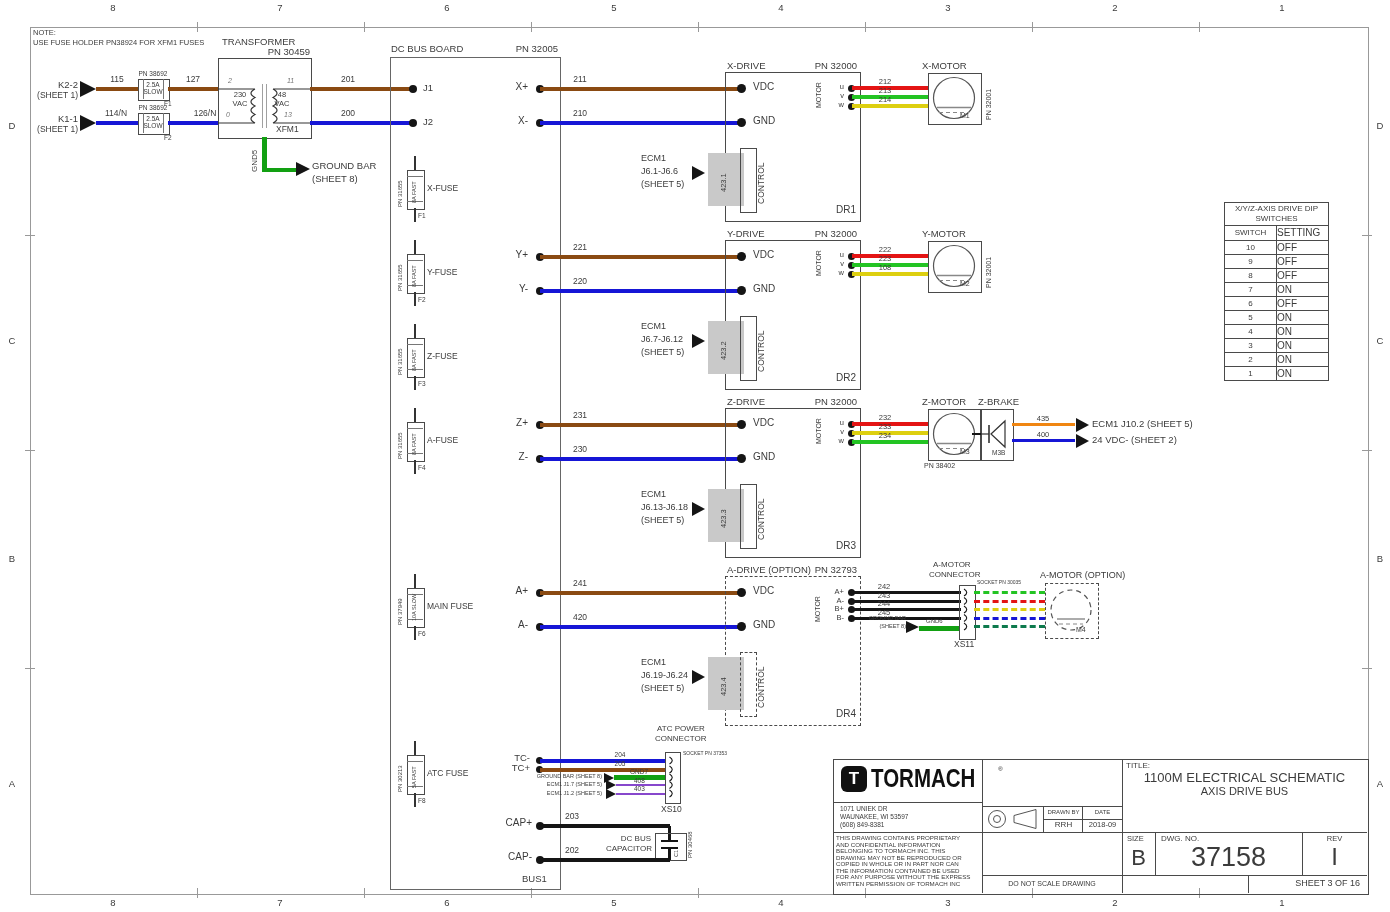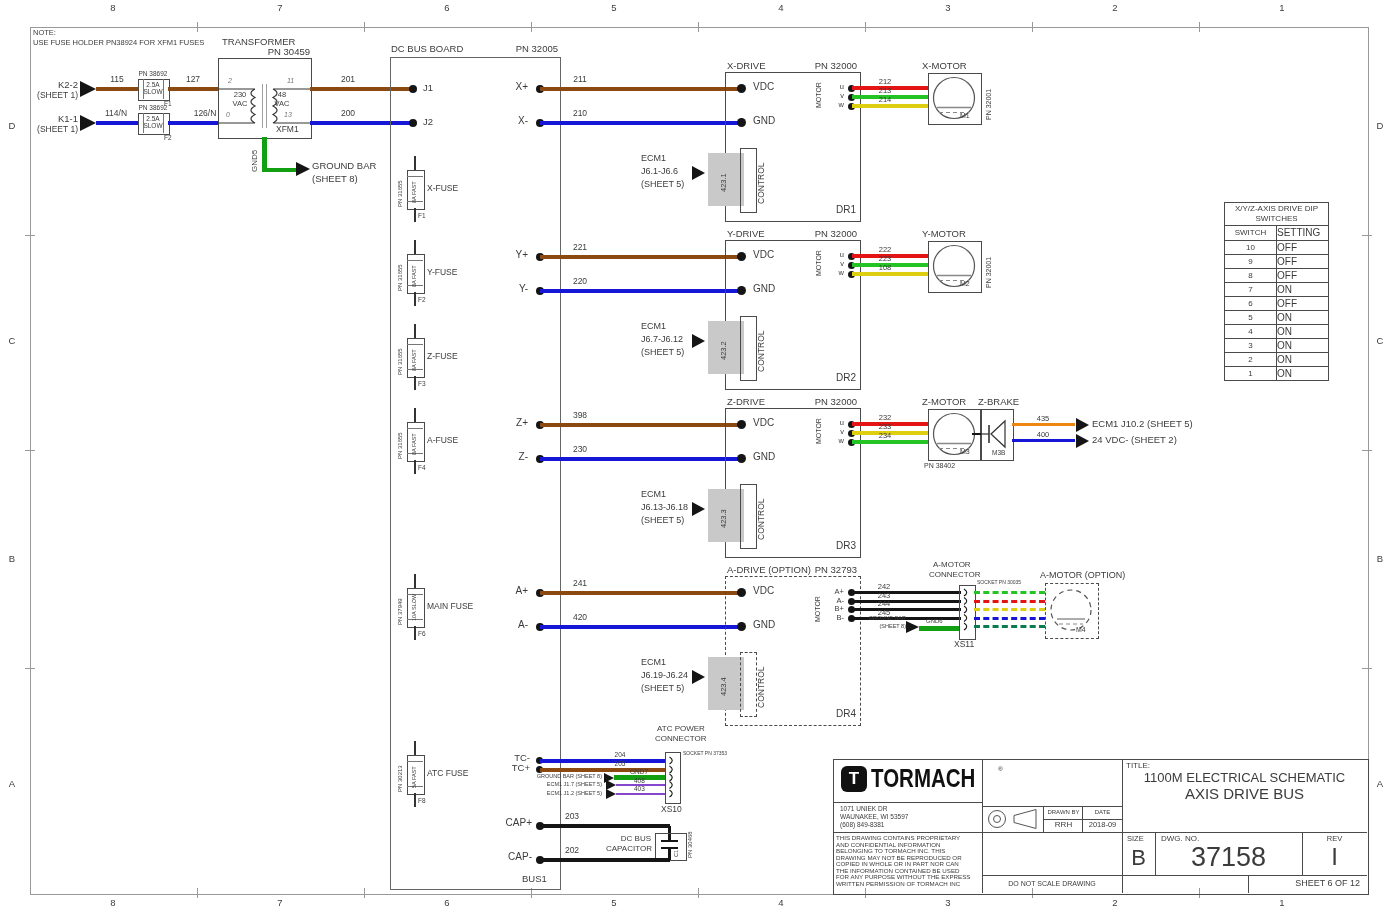--- a/index.html
+++ b/index.html
@@ -309,21 +309,21 @@
     <circle cx="26" cy="25" r="20.5" fill="none" stroke="#555" stroke-width="1.2"></circle>
     <line x1="9" y1="34.5" x2="43" y2="34.5" stroke="#888" stroke-width="1.4"></line>
     <line x1="11" y1="39.5" x2="41" y2="39.5" stroke="#888" stroke-width="1.2" stroke-dasharray="4,3"></line>
   </svg>
   <span class="lbl f7" style="left:960px;top:280px">M2</span>
   <span class="rot f7" style="left:985px;top:288px">PN 32001</span>
 
   <span class="lbl f10 rt" style="left:495px;top:418px;width:33px">Z+</span>
   <div class="dot" style="left:536px;top:421px"></div>
   <div class="wire c-brown" style="left:540px;top:423px;width:204px;height:4px"></div>
-  <span class="lbl f85 ctr" style="left:560px;top:411px;width:40px">398</span>
+  <span class="lbl f85 ctr" style="left:560px;top:411px;width:40px">231</span>
   <span class="lbl f10 rt" style="left:495px;top:452px;width:33px">Z-</span>
   <div class="dot" style="left:536px;top:455px"></div>
   <div class="wire c-blue" style="left:540px;top:457px;width:204px;height:4px"></div>
   <span class="lbl f85 ctr" style="left:560px;top:445px;width:40px">230</span>
   <span class="lbl f95" style="left:727px;top:397px">Z-DRIVE</span>
   <span class="lbl f95 rt" style="left:780px;top:397px;width:77px">PN 32000</span>
   <div class="box" style="left:725px;top:408px;width:134px;height:148px"></div>
   <div class="dot dot9" style="left:737px;top:420px"></div>
   <span class="lbl f10" style="left:753px;top:418px">VDC</span>
   <div class="dot dot9" style="left:737px;top:454px"></div>
@@ -580,22 +580,22 @@
     <circle cx="11" cy="12" r="3.5" fill="none" stroke="#555" stroke-width="1"></circle>
     <polygon points="28,8.5 50,2.5 50,21.5 28,15.5" fill="none" stroke="#555" stroke-width="1"></polygon>
   </svg>
   <span class="lbl f6 ctr" style="left:1045px;top:809px;width:37px">DRAWN BY</span>
   <span class="lbl f8 ctr" style="left:1045px;top:821px;width:37px">RRH</span>
   <span class="lbl f6 ctr" style="left:1084px;top:809px;width:37px">DATE</span>
   <span class="lbl f75 ctr" style="left:1084px;top:821px;width:37px">2018-09</span>
   <span class="lbl f7 ctr" style="left:982px;top:880px;width:140px">DO NOT SCALE DRAWING</span>
   <span class="lbl f8" style="left:1126px;top:762px">TITLE:</span>
   <span class="lbl ctr" style="left:1124px;top:771px;width:241px;font-size:13px">1100M ELECTRICAL SCHEMATIC</span>
-  <span class="lbl ctr" style="left:1124px;top:786px;width:241px;font-size:15px">AXIS DRIVE BUS</span>
+  <span class="lbl ctr" style="left:1124px;top:786px;width:241px;font-size:11px">AXIS DRIVE BUS</span>
   <span class="lbl f75" style="left:1127px;top:835px">SIZE</span>
   <span class="lbl ctr" style="left:1122px;top:846px;width:33px;font-size:22px">B</span>
   <span class="lbl f8" style="left:1161px;top:835px">DWG.  NO.</span>
   <span class="lbl ctr" style="left:1155px;top:843px;width:147px;font-size:27px">37158</span>
   <span class="lbl f75 ctr" style="left:1302px;top:835px;width:65px">REV</span>
   <span class="lbl ctr" style="left:1302px;top:844px;width:65px;font-size:24px">I</span>
-  <span class="lbl rt" style="left:1250px;top:879px;width:110px">SHEET 6 OF 12</span>
+  <span class="lbl rt" style="left:1250px;top:879px;width:110px">SHEET 3 OF 16</span>
 
 </div>
 
 </body></html>

